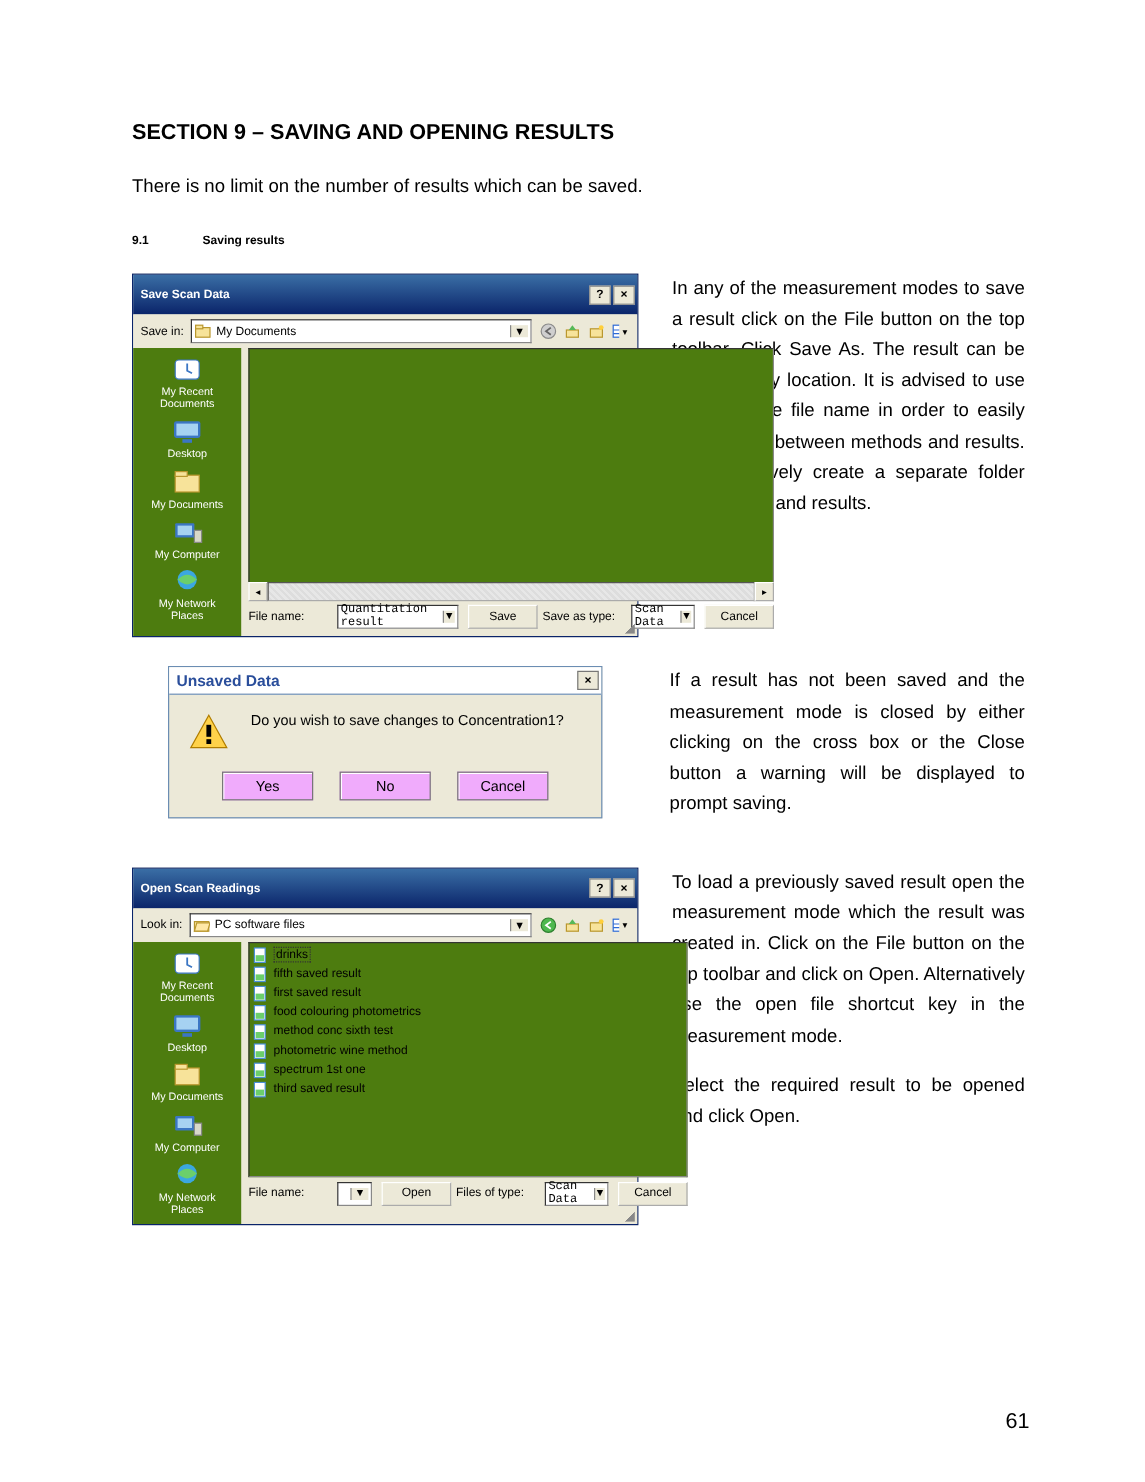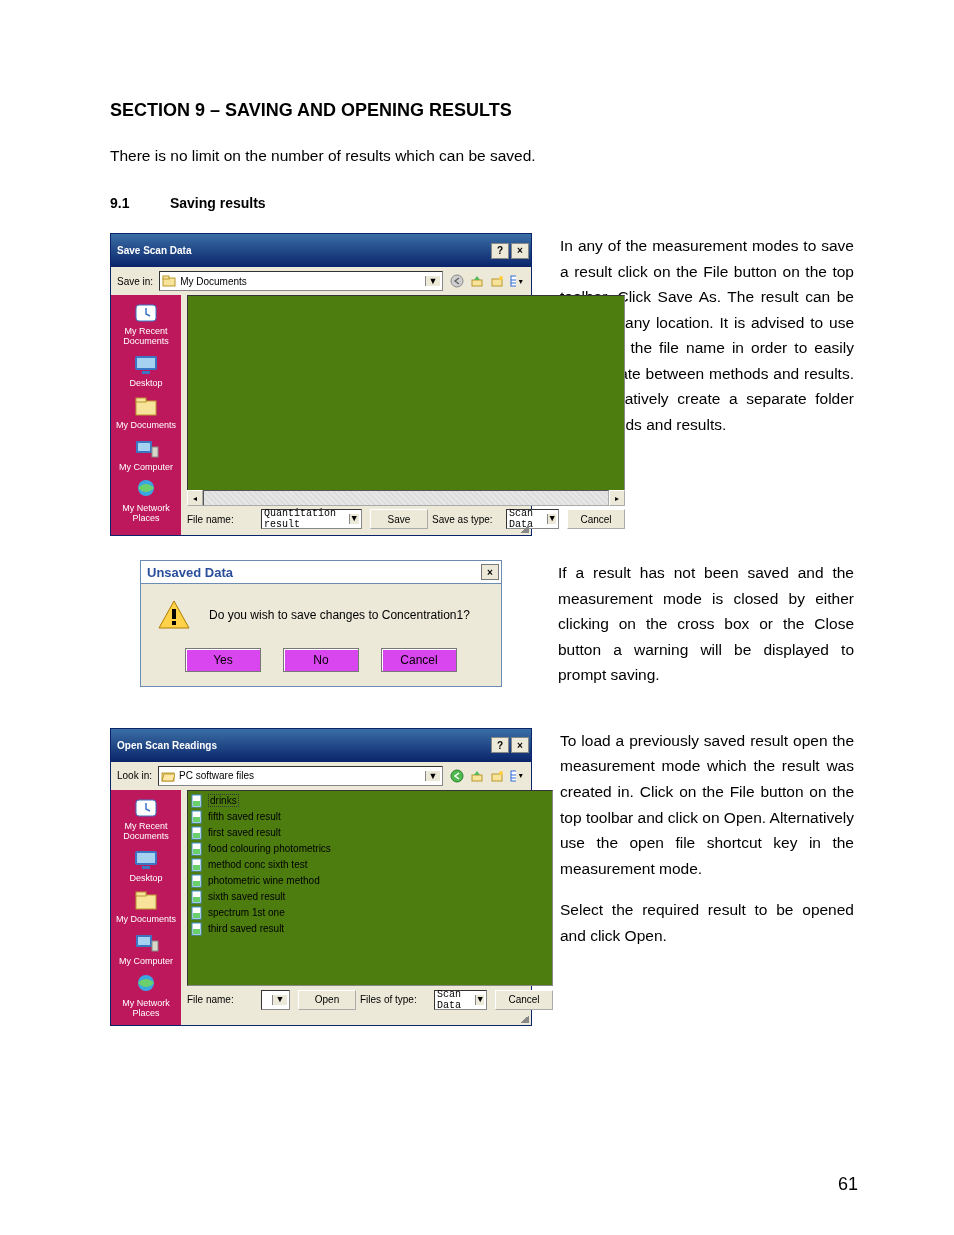--- a/index.html
+++ b/index.html
@@ -19,21 +19,21 @@
   .section-title {
     font-size: 18px;
     font-weight: bold;
     margin: 0 0 26px 0;
   }
   .body-text {
     font-size: 15.5px;
     margin: 0 0 30px 0;
   }
   .sub-head {
-    font-size: 14px;
+    font-size: 10px;
     font-weight: bold;
     margin: 0 0 22px 0;
   }
   .sub-head .num { display:inline-block; width:56px; }
   .row2col {
     display: flex;
     gap: 28px;
     margin-bottom: 24px;
   }
   .left-col { flex: 0 0 420px; }
@@ -71,22 +71,22 @@
     font-size:10px;
     display:flex; align-items:center; justify-content:center;
     border:1px solid #888;
   }
   .dlg-body {
     display:flex;
     background:#ece9d8;
   }
   .places {
     width: 78px;
-    background: #be185d;
-    padding: 6px 0;
+    background: #4d7c0f;
+    padding: 6px 10px;
     display:flex; flex-direction:column; gap:6px;
   }
   .place {
     width: 70px;
     text-align:center;
     color:#fff;
     font-size:9px;
     line-height:1.1;
   }
   .place svg { display:block; margin:0 auto 2px; }
@@ -159,31 +159,31 @@
   }
   .msgbox .titlebar {
     background:#fff;
     color:#2a4e9b;
     font-size:13px;
     height:22px;
     border-bottom:1px solid #6b8db3;
   }
   .msgbox .titlebar .tb-btn { border:1px solid #777; }
   .msgbox .mbody {
-    display:flex; align-items:center; gap:18px;
+    display:flex; gap:18px;
     padding:14px 16px 6px 16px;
     font-size:12px;
   }
   .msgbox .mbtns {
     display:flex; justify-content:center; gap:22px;
     padding:10px 0 14px;
   }
   .msgbox .mbtn {
     width:74px; height:22px;
-    background:#d946ef;
+    background:#f0abfc;
     border:1px solid #777;
     box-shadow: inset 1px 1px #fff;
     font-size:12px;
     display:flex;align-items:center;justify-content:center;
   }
 
   .page-num {
     position:absolute;
     bottom: 40px;
     right: 96px;
@@ -499,27 +499,20 @@
                     <rect x="2" y="1" width="9" height="12" fill="#fff" stroke="#4a90d9"></rect>
                     <rect x="3" y="7" width="7" height="5" fill="#6bcf6b"></rect>
                   </svg>
                   <span>photometric wine method</span>
                 </div>
                 <div class="file-row">
                   <svg class="ficon" width="14" height="14">
                     <rect x="2" y="1" width="9" height="12" fill="#fff" stroke="#4a90d9"></rect>
                     <rect x="3" y="7" width="7" height="5" fill="#6bcf6b"></rect>
                   </svg>
-                  <span>sixth saved result</span>
-                </div>
-                <div class="file-row">
-                  <svg class="ficon" width="14" height="14">
-                    <rect x="2" y="1" width="9" height="12" fill="#fff" stroke="#4a90d9"></rect>
-                    <rect x="3" y="7" width="7" height="5" fill="#6bcf6b"></rect>
-                  </svg>
                   <span>spectrum 1st one</span>
                 </div>
                 <div class="file-row">
                   <svg class="ficon" width="14" height="14">
                     <rect x="2" y="1" width="9" height="12" fill="#fff" stroke="#4a90d9"></rect>
                     <rect x="3" y="7" width="7" height="5" fill="#6bcf6b"></rect>
                   </svg>
                   <span>third saved result</span>
                 </div>
               </div>

